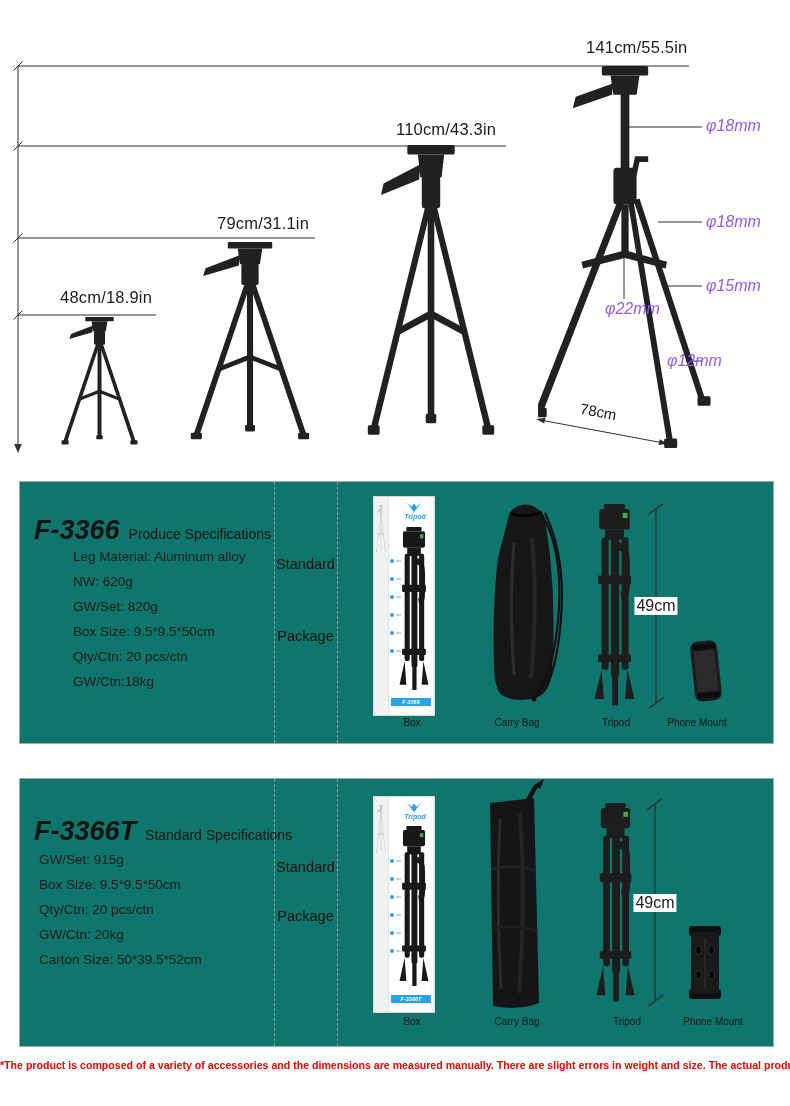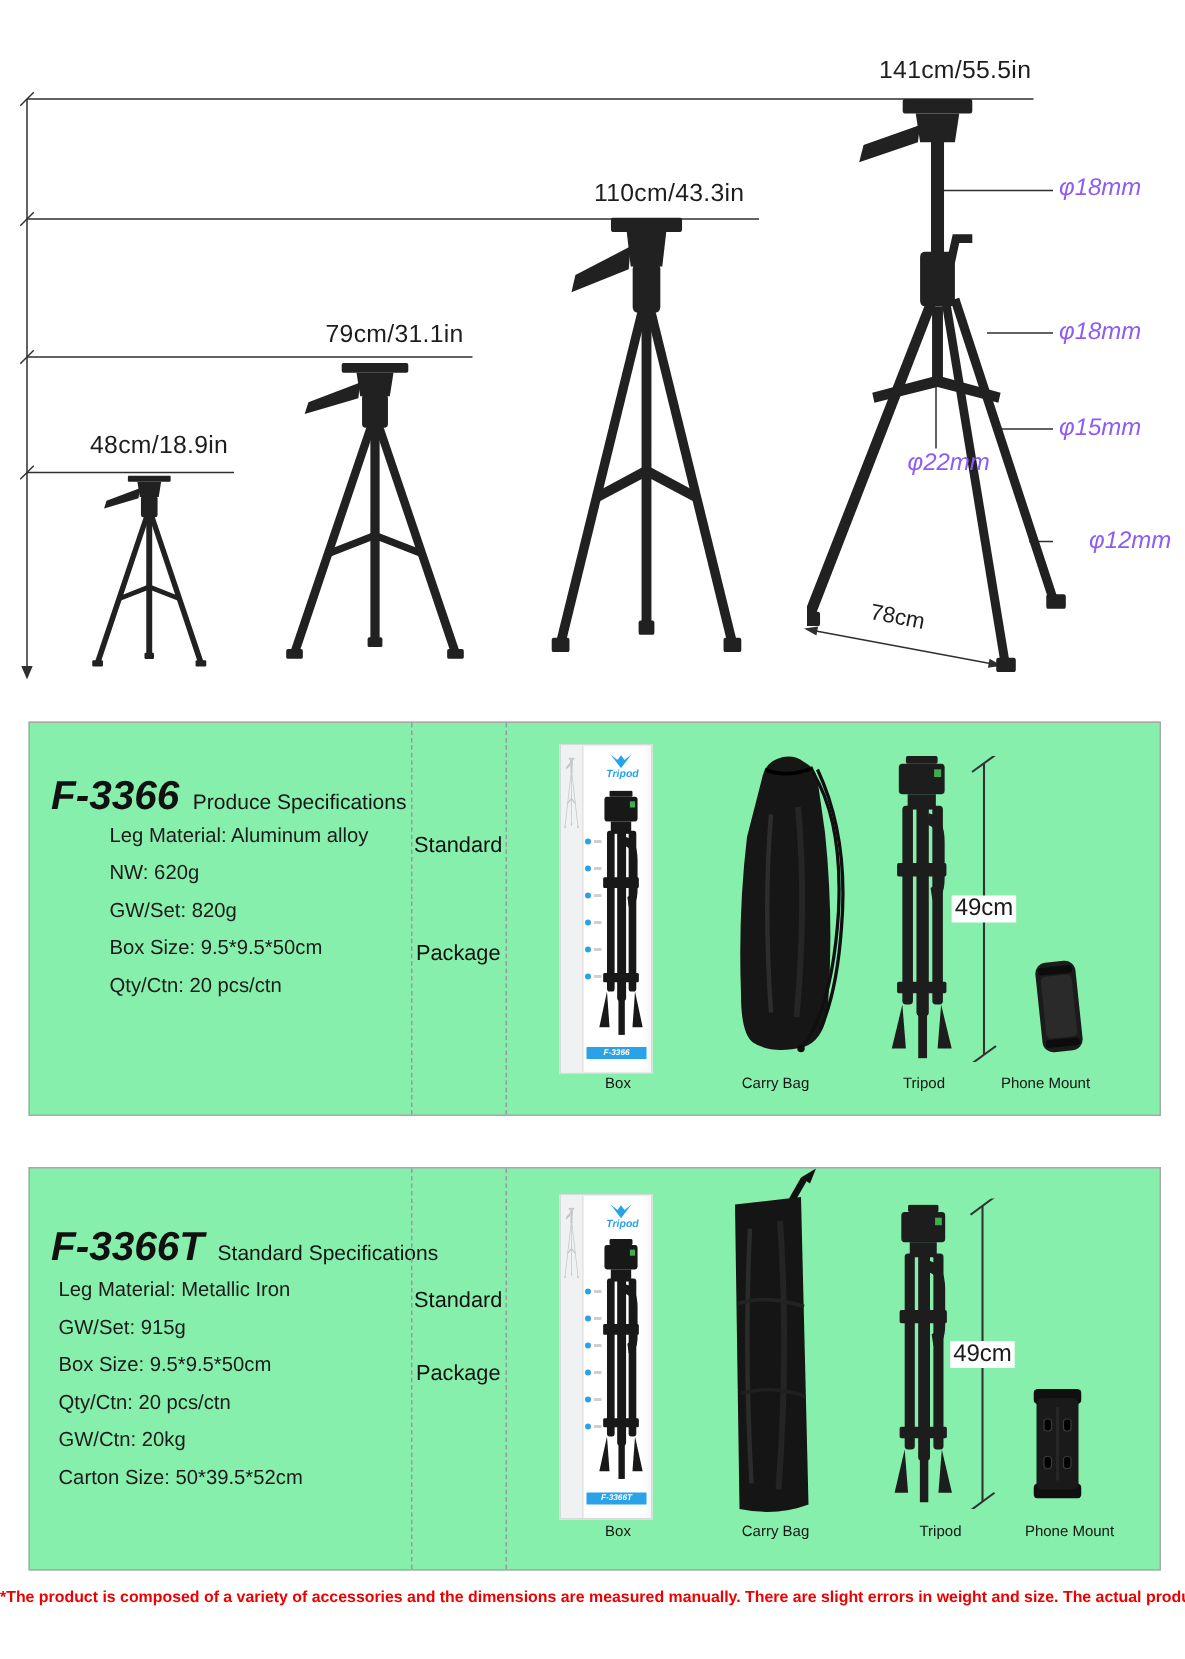--- a/index.html
+++ b/index.html
@@ -8,21 +8,21 @@
   .abs{position:absolute;}
   svg{display:block;}
 
   
   .diagram-svg{position:absolute;left:0;top:0;}
   .h-label{position:absolute;font-size:16.5px;color:#1d1d1d;letter-spacing:.2px;white-space:nowrap;}
   .dia-label{position:absolute;font-size:16px;color:#8b5cf6;white-space:nowrap;font-style:italic;}
   .base-label{position:absolute;font-size:15px;color:#1d1d1d;transform:rotate(11deg);white-space:nowrap;}
 
   
-  .card{position:absolute;left:19px;width:753px;border:1px solid #a8a8a8;background:#86efac;}
+  .card{position:absolute;left:19px;width:753px;border:1px solid #a8a8a8;background:#0f766e;}
   .title-row{position:absolute;left:14px;display:flex;align-items:baseline;gap:9px;white-space:nowrap;}
   .model{font-size:27px;font-weight:bold;font-style:italic;color:#111;}
   .subtitle{font-size:14px;color:#151515;margin-top:24px;}
   .specs{position:absolute;left:19px;margin:0;padding:0;list-style:none;font-size:13.5px;color:#1b1b1b;}
   .specs li{height:25px;line-height:25px;white-space:nowrap;}
   .divider{position:absolute;top:0;bottom:0;width:0;border-left:1px dashed #999;}
   .d1{left:254px;} .d2{left:317px;}
   .pkg-label{position:absolute;left:254px;width:63px;text-align:center;font-size:14.5px;color:#111;}
   .caption{position:absolute;transform:translateX(-50%);font-size:10px;color:#141414;white-space:nowrap;}
 
@@ -135,36 +135,37 @@
         <use href="#tripod-tall" x="538" y="66" width="174" height="384"></use>
       </g>
     </svg>
     <div class="h-label" style="left:60px;top:288px;">48cm/18.9in</div>
     <div class="h-label" style="left:217px;top:214px;">79cm/31.1in</div>
     <div class="h-label" style="left:396px;top:120px;">110cm/43.3in</div>
     <div class="h-label" style="left:586px;top:38px;">141cm/55.5in</div>
     <div class="dia-label" style="left:706px;top:117px;">φ18mm</div>
     <div class="dia-label" style="left:706px;top:213px;">φ18mm</div>
     <div class="dia-label" style="left:706px;top:277px;">φ15mm</div>
-    <div class="dia-label" style="left:726px;top:352px;">φ12mm</div>
+    <div class="dia-label" style="left:667px;top:352px;">φ12mm</div>
     <div class="dia-label" style="left:605px;top:300px;">φ22mm</div>
     <div class="base-label" style="left:580px;top:403px;">78cm</div>
   </div>
 
   <div class="card" style="top:481px;height:261px;">
     <div class="title-row" style="top:20px;">
       <span class="model">F-3366</span>
       <span class="subtitle">Produce Specifications</span>
     </div>
     <ul class="specs" style="top:62px;margin-left:34px;">
       <li>Leg Material: Aluminum alloy</li>
       <li>NW: 620g</li>
       <li>GW/Set: 820g</li>
       <li>Box Size: 9.5*9.5*50cm</li>
       <li>Qty/Ctn: 20 pcs/ctn</li>
+      <li>GW/Ctn:18kg</li>
     </ul>
     <div class="divider d1"></div>
     <div class="divider d2"></div>
     <div class="pkg-label" style="top:74px;">Standard</div>
     <div class="pkg-label" style="top:146px;">Package</div>
 
     <div class="box-illu" style="left:353px;top:14px;width:60px;height:218px;">
       <div class="box-side">
         <svg width="12" height="50" viewBox="0 0 120 160" preserveAspectRatio="none" style="position:absolute;left:1px;top:8px;" fill="#c6c6c6">
             <use href="#tripod-std"></use>
@@ -224,21 +225,20 @@
     <div class="caption" style="left:596px;top:235px;">Tripod</div>
     <div class="caption" style="left:677px;top:235px;">Phone Mount</div>
   </div>
 
   <div class="card" style="top:778px;height:267px;">
     <div class="title-row" style="top:24px;">
       <span class="model">F-3366T</span>
       <span class="subtitle">Standard Specifications</span>
     </div>
     <ul class="specs" style="top:68px;">
-      <li>Leg Material: Metallic Iron</li>
       <li>GW/Set: 915g</li>
       <li>Box Size: 9.5*9.5*50cm</li>
       <li>Qty/Ctn: 20 pcs/ctn</li>
       <li>GW/Ctn: 20kg</li>
       <li>Carton Size: 50*39.5*52cm</li>
     </ul>
     <div class="divider d1"></div>
     <div class="divider d2"></div>
     <div class="pkg-label" style="top:80px;">Standard</div>
     <div class="pkg-label" style="top:129px;">Package</div>

